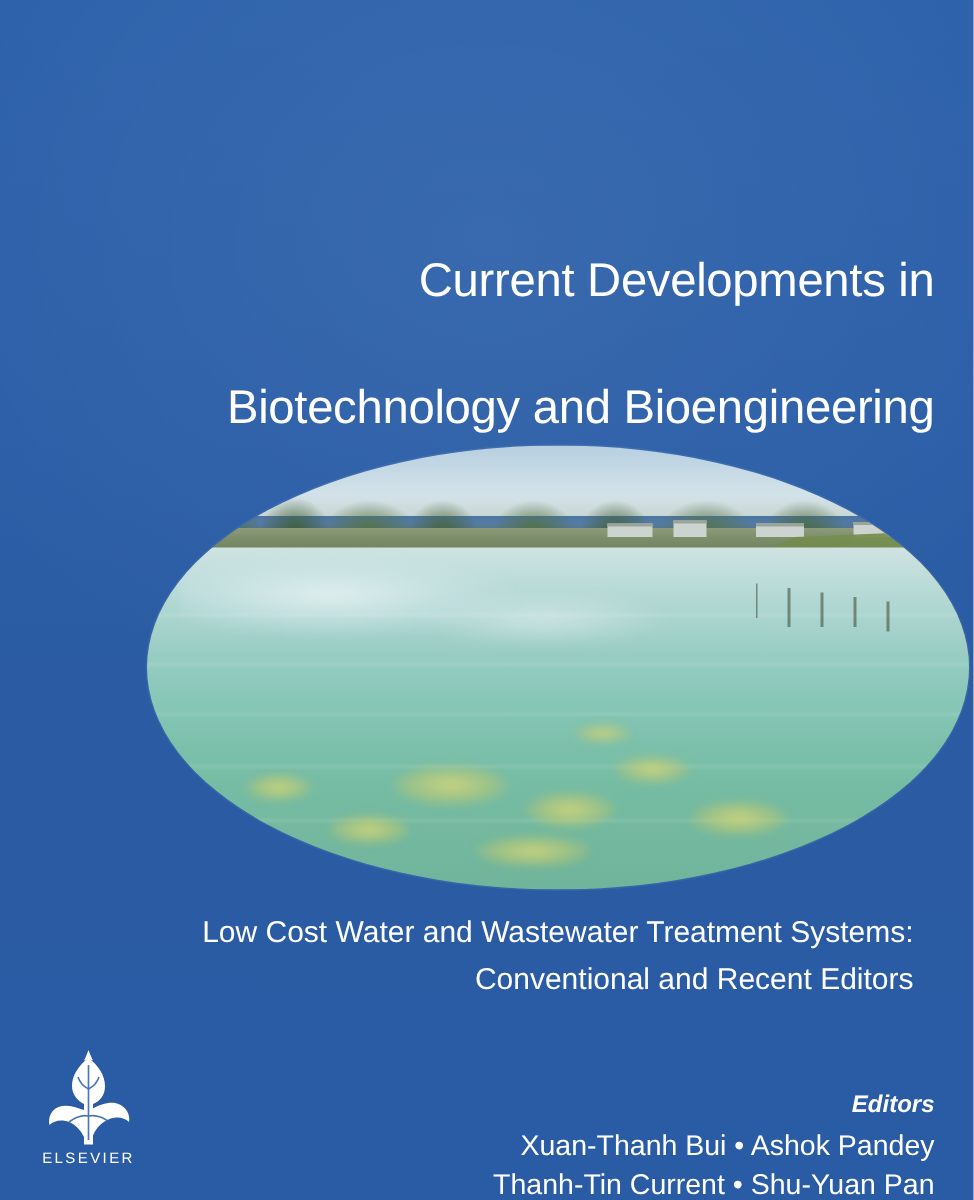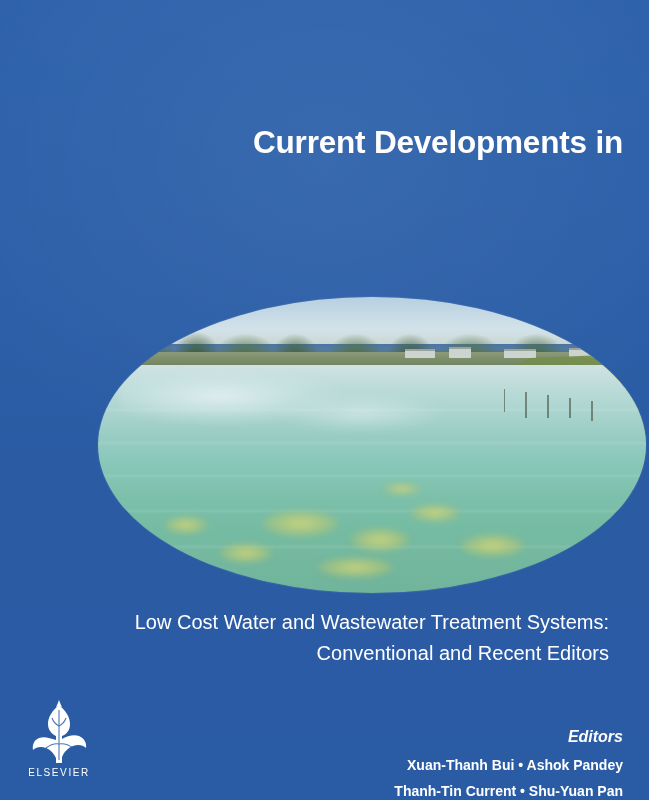--- a/index.html
+++ b/index.html
@@ -33,24 +33,25 @@
   .title-block {
     position: absolute;
     left: 0;
     right: 26px;
     top: 122px;
     text-align: right;
     color: #ffffff;
   }
   .title-line {
     font-size: 31.5px;
-    font-weight: bold;
+    font-weight: normal;
     letter-spacing: -0.2px;
     line-height: 41px;
     white-space: nowrap;
+    margin-top: 44px;
   }
 
   
   .photo-ellipse {
     position: absolute;
     left: 98px;
     top: 297px;
     width: 548px;
     height: 296px;
     border-radius: 50%;
@@ -201,22 +202,22 @@
     text-align: right;
     color: #ffffff;
   }
   .editors-label {
     font-size: 16px;
     font-style: italic;
     font-weight: bold;
     margin-bottom: 6px;
   }
   .editors-line {
-    font-size: 14px;
-    font-weight: bold;
+    font-size: 19px;
+    font-weight: normal;
     line-height: 26px;
     white-space: nowrap;
   }
 
   
   .logo {
     position: absolute;
     left: 22px;
     top: 700px;
     width: 74px;
@@ -237,20 +238,21 @@
 </style>
 </head>
 <body>
 
 <div class="cover">
   <div class="bg-base"></div>
   <div class="bg-sheen"></div>
 
   <div class="title-block">
     <div class="title-line">Current Developments in</div>
+    <div class="title-line">Biotechnology and Bioengineering</div>
   </div>
 
   <div class="photo-ellipse">
     <div class="photo">
       <div class="ph-sky"></div>
       <div class="ph-treeline"></div>
       <div class="ph-bank"></div>
 
       <div class="ph-building" style="left:56%; top:17.4%; width:5.5%; height:2.6%;"></div>
       <div class="ph-building" style="left:64%; top:17.0%; width:4.0%; height:3.0%;"></div>

